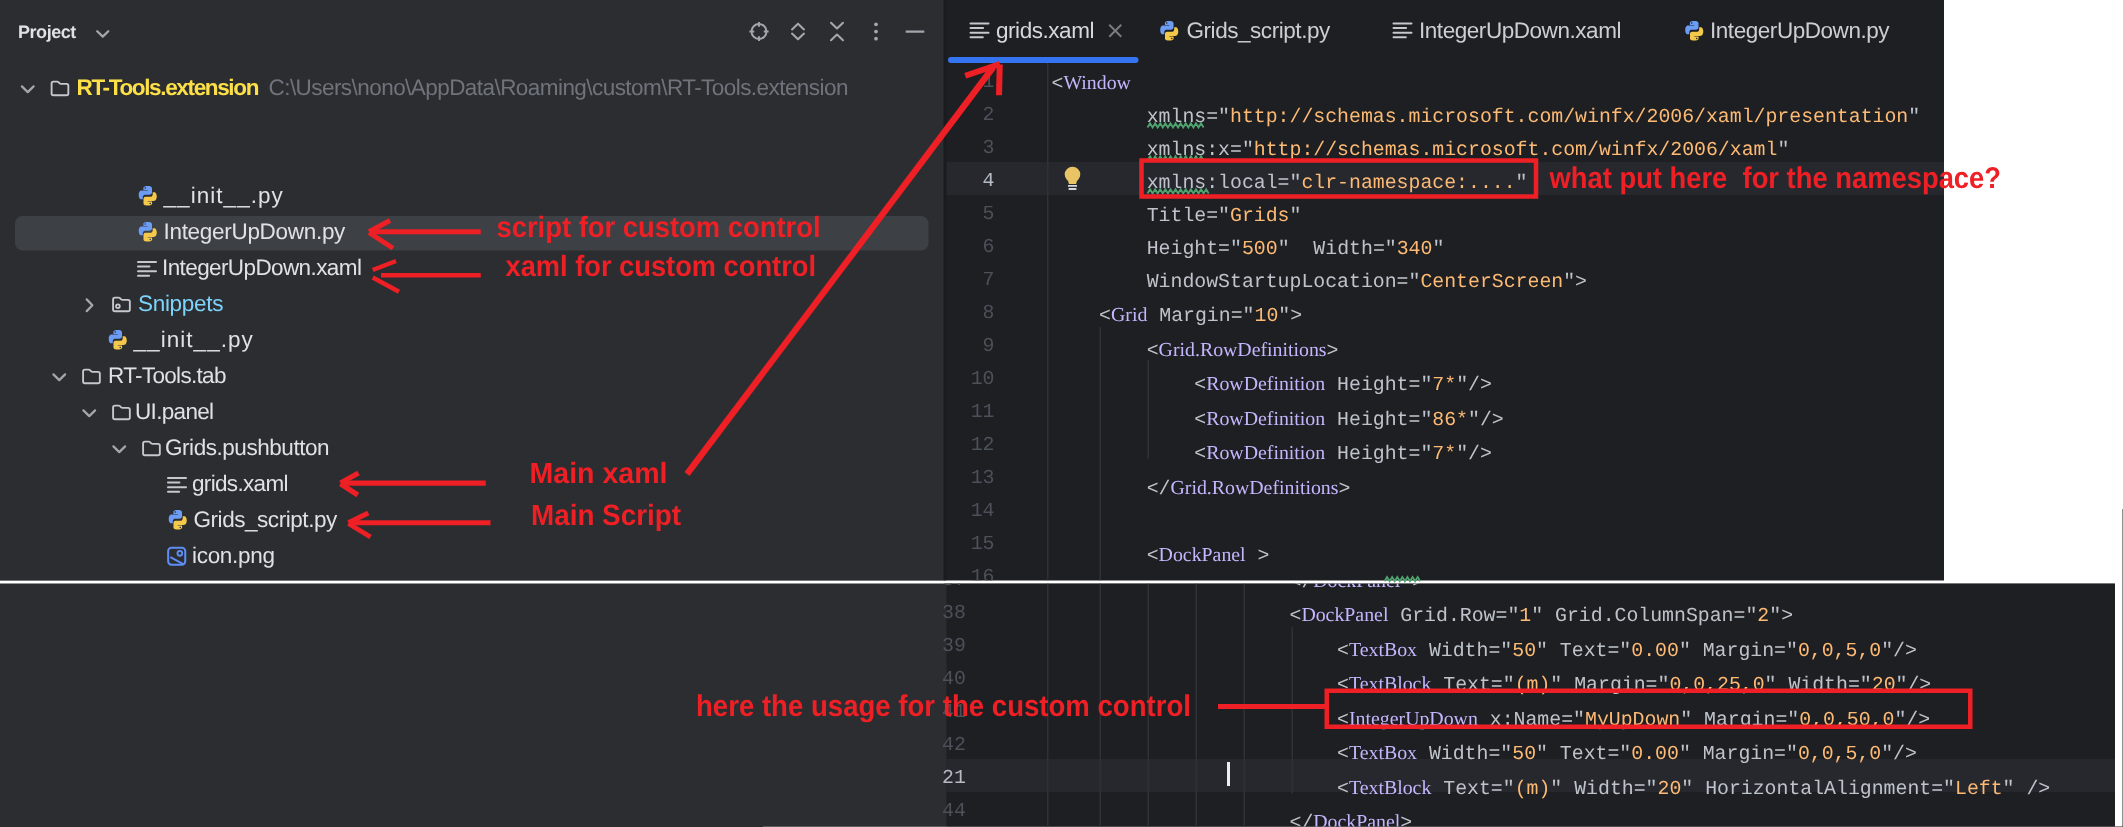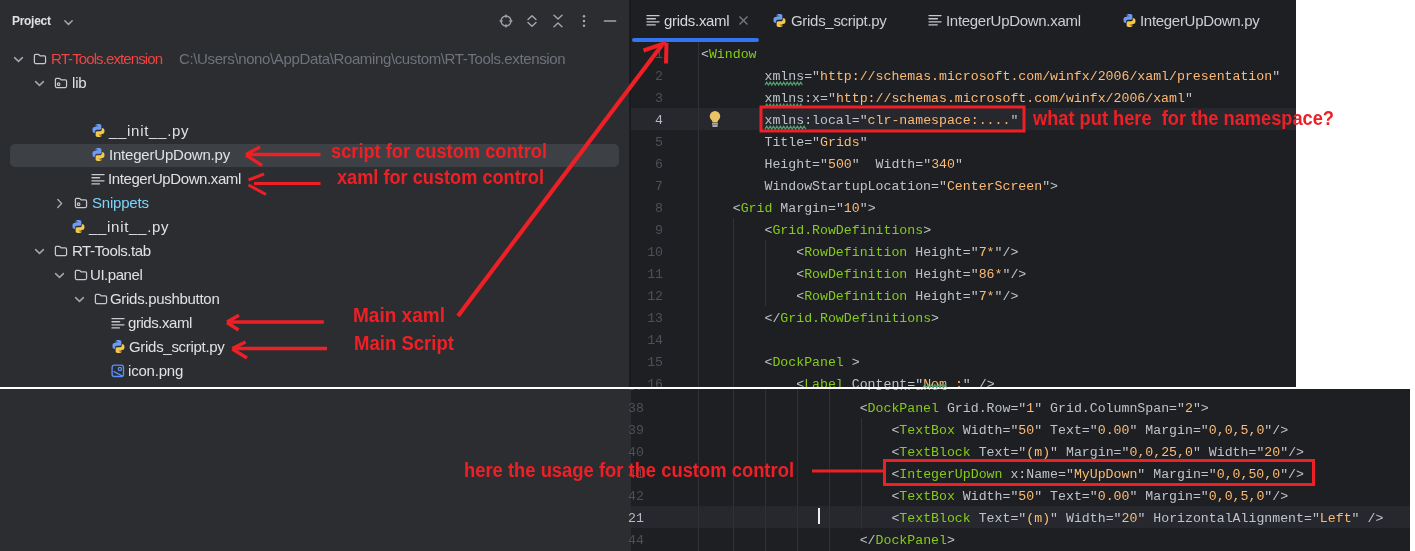--- a/index.html
+++ b/index.html
@@ -1,17 +1,17 @@
 <!DOCTYPE html>
 <html><head><meta charset="utf-8"><style>
 * { margin:0; padding:0; box-sizing:border-box; }
 body { width:1415px; height:551px; background:#ffffff; position:relative; overflow:hidden;
        font-family:"Liberation Sans", sans-serif; font-size:15px; }
 pre { font-family:"Liberation Mono", monospace; font-size:13.23px; line-height:22px; color:#BEC3CB; }
-.p { color:#BEC3CB; } .t { color:#84cc16; } .v { color:#fdba74; }
+.p { color:#BEC3CB; } .t { color:#c4b5fd;font-family:Liberation Serif, serif; } .v { color:#fdba74; }
 .nh { color:#B6BAC3; }
 </style></head><body>
 <div style="position:absolute;left:0;top:0;width:1296px;height:387px;background:#1E1F22;overflow:hidden">
   <div style="position:absolute;left:0;top:0;width:630px;height:387px;background:#2B2D30">
     <span style="position:absolute;left:12px;top:0;line-height:42px;font-weight:700;color:#DFE1E5;font-size:12px;letter-spacing:-0.3px">Project</span>
       <svg style="position:absolute;left:63px;top:17px" width="11" height="11" viewBox="0 0 11 11">
         <path d="M1.8 3.8 L5.5 7.4 L9.2 3.8" fill="none" stroke="#A2A6AD" stroke-width="1.5" stroke-linecap="round" stroke-linejoin="round"></path>
       </svg>
       <svg style="position:absolute;left:498px;top:13px" width="16" height="16" viewBox="0 0 16 16">
         <g stroke="#A2A6AD" stroke-width="1.3" fill="none">
@@ -45,32 +45,22 @@
         <line x1="1.8" y1="8" x2="14.2" y2="8" stroke="#A2A6AD" stroke-width="1.5"></line>
       </svg>
     <div style="position:absolute;left:10px;top:144px;width:609px;height:23px;border-radius:5px;background:#3D4045"></div>
     <div style="position:absolute;left:0;top:47px;width:630px;height:24px">
         <svg style="position:absolute;left:13px;top:7px" width="11" height="11" viewBox="0 0 11 11">
           <path d="M1.6 3.6 L5.5 7.4 L9.4 3.6" fill="none" stroke="#A2A6AD" stroke-width="1.5" stroke-linecap="round" stroke-linejoin="round"></path>
         </svg>
         <svg style="position:absolute;left:33px;top:5px" width="14" height="14" viewBox="0 0 14 14">
           <path d="M1.4 3.6 c0-.7.5-1.2 1.2-1.2 h2.5 c.33 0 .64.13.87.36 l.82.82 c.23.23.54.36.87.36 h3.7 c.7 0 1.2.5 1.2 1.2 v5.2 c0 .7-.5 1.2-1.2 1.2 H2.6 c-.7 0-1.2-.5-1.2-1.2 Z" fill="none" stroke="#C5C8CE" stroke-width="1.25"></path>
         </svg>
-        <span style="position:absolute;left:51px;top:0;line-height:24px;font-weight:400;color:#ef4444;letter-spacing:-0.9px;white-space:pre">RT-Tools.extension</span>
+        <span style="position:absolute;left:51px;top:0;line-height:24px;font-weight:700;color:#fde047;letter-spacing:-0.9px;white-space:pre">RT-Tools.extension</span>
         <span style="position:absolute;left:179px;top:0;line-height:24px;color:#6F737B;letter-spacing:-0.37px;white-space:pre">C:\Users\nono\AppData\Roaming\custom\RT-Tools.extension</span>
-      </div>
-      <div style="position:absolute;left:0;top:71px;width:630px;height:24px">
-        <svg style="position:absolute;left:34px;top:7px" width="11" height="11" viewBox="0 0 11 11">
-          <path d="M1.6 3.6 L5.5 7.4 L9.4 3.6" fill="none" stroke="#A2A6AD" stroke-width="1.5" stroke-linecap="round" stroke-linejoin="round"></path>
-        </svg>
-        <svg style="position:absolute;left:54px;top:5px" width="14" height="14" viewBox="0 0 14 14">
-          <path d="M1.4 3.6 c0-.7.5-1.2 1.2-1.2 h2.5 c.33 0 .64.13.87.36 l.82.82 c.23.23.54.36.87.36 h3.7 c.7 0 1.2.5 1.2 1.2 v5.2 c0 .7-.5 1.2-1.2 1.2 H2.6 c-.7 0-1.2-.5-1.2-1.2 Z" fill="none" stroke="#C5C8CE" stroke-width="1.25"></path>
-          <circle cx="4.6" cy="8.2" r="1.25" fill="none" stroke="#C5C8CE" stroke-width="1.2"></circle>
-        </svg>
-        <span style="position:absolute;left:72px;top:0;line-height:24px;color:#DFE1E5;letter-spacing:-0.2px;white-space:pre">lib</span>
       </div>
       <div style="position:absolute;left:0;top:119px;width:630px;height:24px">
         <svg style="position:absolute;left:91px;top:4px" width="15" height="15" viewBox="0 0 16 16">
           <path d="M7.92 1.02c-3.24 0-3.02 1.42-3.02 1.42l.01 1.47h3.08v.43H3.66s-2.07-.23-2.07 3.04c0 3.26 1.81 3.15 1.81 3.15h1.08V9.02s-.06-1.81 1.78-1.81h3.06s1.72.03 1.72-1.66V2.72S11.3 1.02 7.92 1.02zM6.22 2.01a.55.55 0 1 1 0 1.1.55.55 0 0 1 0-1.1z" fill="#6C9CF4" fill-rule="evenodd"></path>
           <path d="M8.08 14.98c3.24 0 3.02-1.42 3.02-1.42l-.01-1.47H8.01v-.43h4.33s2.07.23 2.07-3.04c0-3.26-1.81-3.15-1.81-3.15h-1.08v1.51s.06 1.81-1.78 1.81H6.68s-1.72-.03-1.72 1.66v2.83s-.26 1.7 3.12 1.7zm1.7-.99a.55.55 0 1 1 0-1.1.55.55 0 0 1 0 1.1z" fill="#F3C84B" fill-rule="evenodd"></path>
         </svg>
         <span style="position:absolute;left:109px;top:0;line-height:24px;color:#DFE1E5;letter-spacing:0.7px;white-space:pre">__init__.py</span>
       </div>
       <div style="position:absolute;left:0;top:143px;width:630px;height:24px">
         <svg style="position:absolute;left:91px;top:4px" width="15" height="15" viewBox="0 0 16 16">

